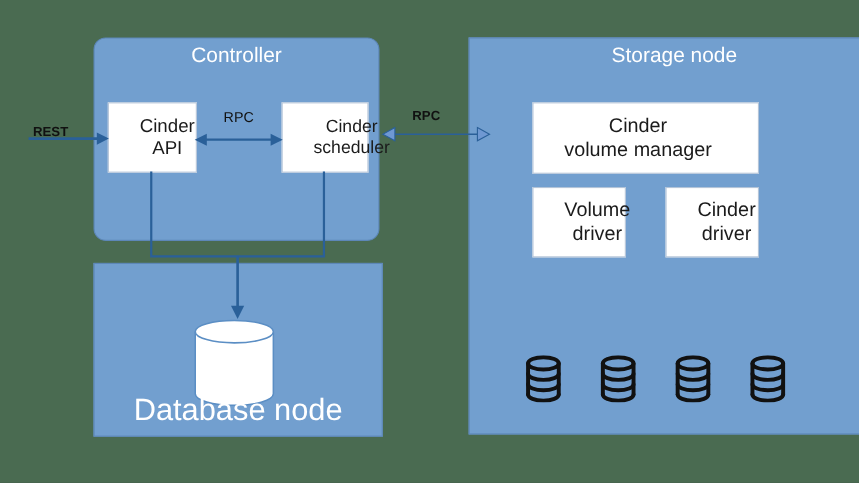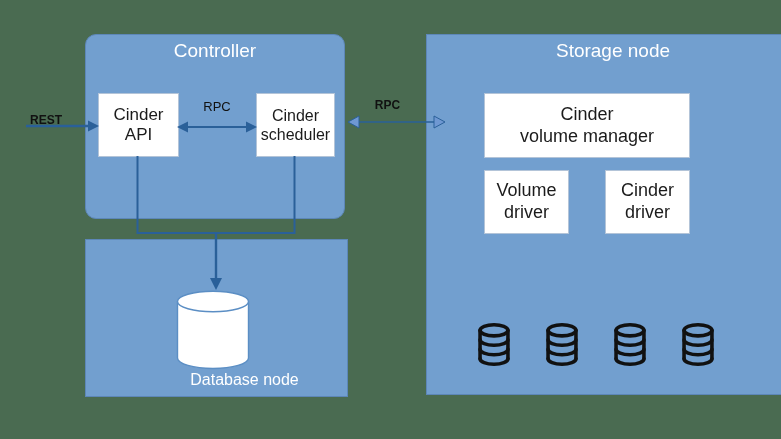--- a/index.html
+++ b/index.html
@@ -18,26 +18,26 @@
     position:absolute;background:var(--node-fill);
     border:1.5px solid var(--node-border);box-sizing:border-box;
   }
   .node-title{
     position:absolute;top:6px;left:0;width:100%;text-align:center;
     color:var(--title-text);font-size:19px;line-height:1.1;
   }
   .node-controller{left:85px;top:34px;width:260px;height:185px;border-radius:11px;}
   .node-storage{left:426px;top:34px;width:374px;height:361px;}
   .node-database{left:85px;top:239px;width:263px;height:158px;}
-  .node-database .node-title{top:auto;bottom:7px;font-size:16px;padding-left:28px;}
+  .node-database .node-title{top:auto;bottom:7px;font-size:28px;}
   .white-box{
     position:absolute;background:var(--box-fill);
     border:1px solid var(--box-border);box-sizing:border-box;
-    display:flex;align-items:center;justify-content:center;
-    text-align:center;color:var(--box-text);
+    display:flex;align-items:center;
+    text-align:center;color:var(--box-text);padding-left:28px;
   }
   .white-box span{white-space:pre-line;line-height:1.2;}
   .box-api{left:12px;top:58px;width:81px;height:64px;font-size:17px;}
   .box-scheduler{left:170px;top:58px;width:79px;height:64px;font-size:16px;}
   .box-volume-manager{left:57px;top:58px;width:206px;height:65px;font-size:18px;}
   .box-volume-driver{left:57px;top:135px;width:85px;height:64px;font-size:18px;}
   .box-target-driver{left:178px;top:135px;width:85px;height:64px;font-size:18px;}
   .disk-row{
     position:absolute;left:49px;top:288px;display:flex;gap:32px;
   }

